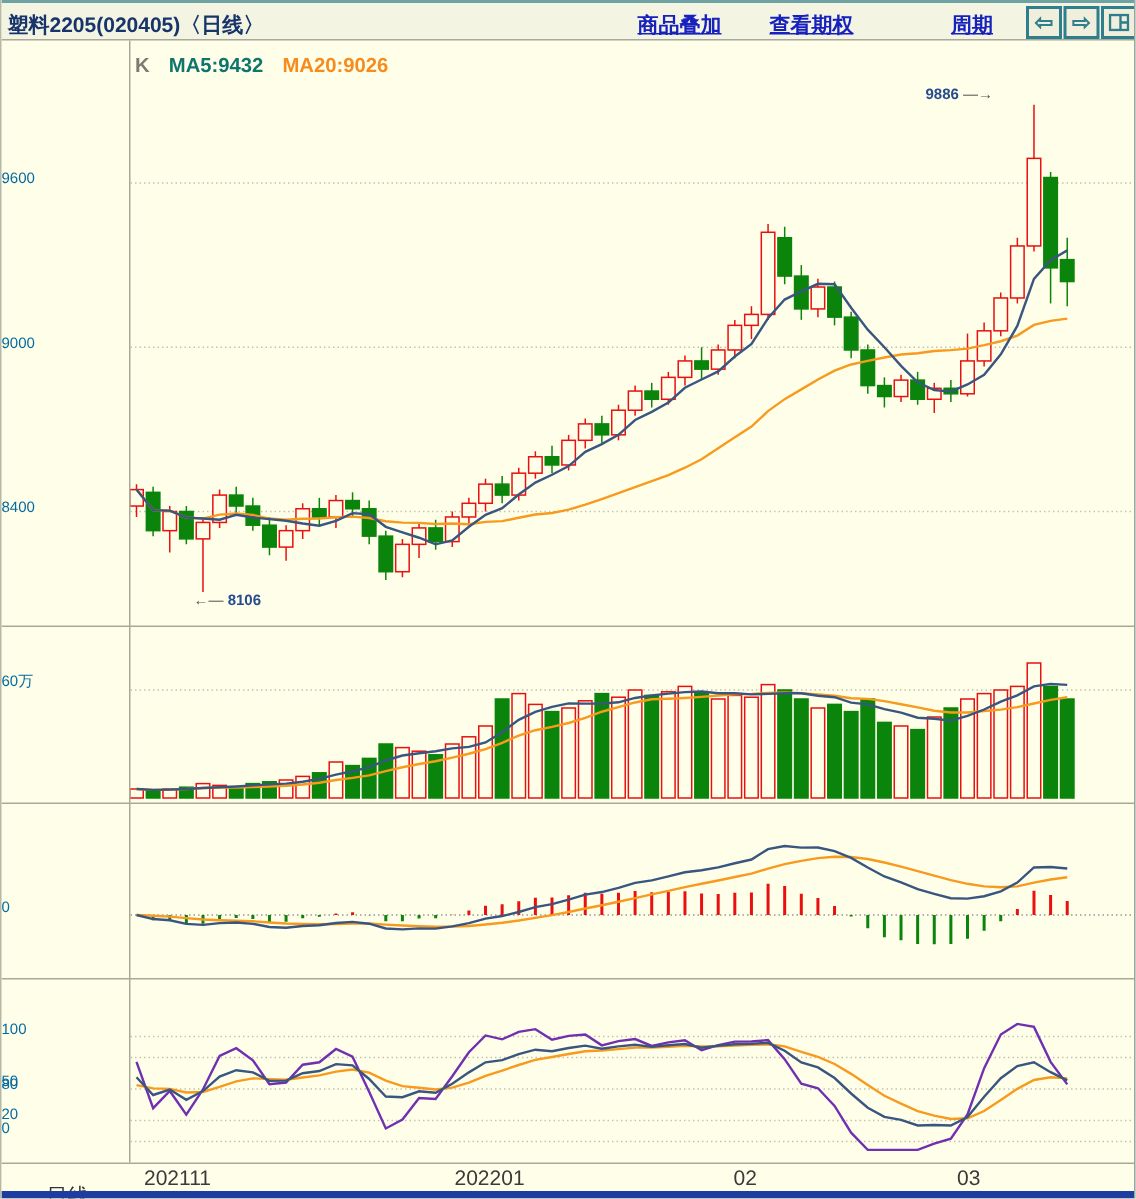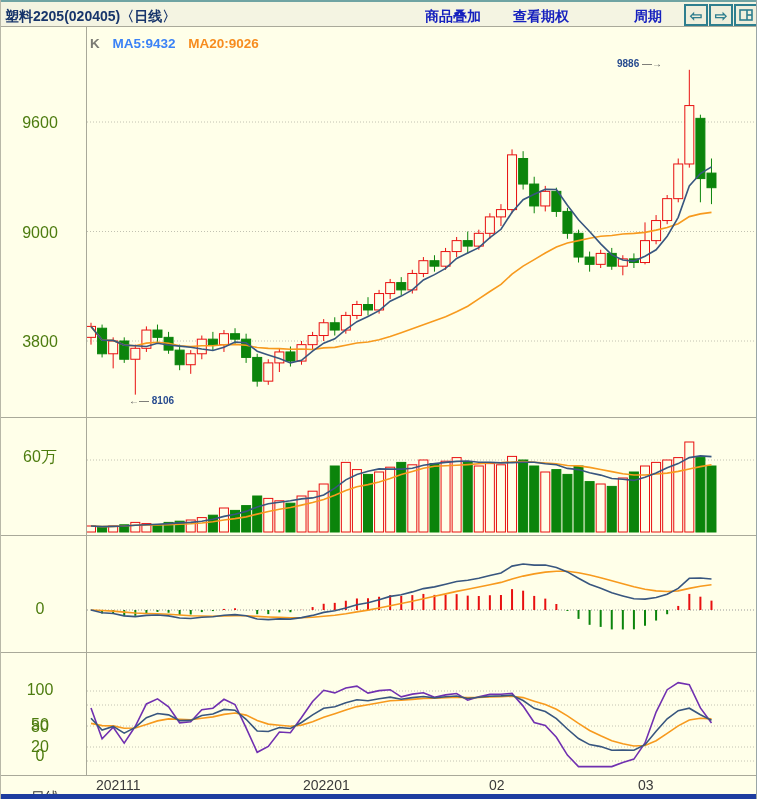--- a/index.html
+++ b/index.html
@@ -7,44 +7,44 @@
   #app{
     position:relative; width:757px; height:799px; overflow:hidden;
     background:#FFFFE9; border-left:1px solid #b8b8a8; border-right:1px solid #9aa6a6;
   }
   
   #topbar{
     position:absolute; left:0; top:0; width:757px; height:27px;
     background:#F4F4E2; border-top:2px solid #6FA3A3; border-bottom:1px solid #a9a99a;
   }
   .title{ position:absolute; left:4px; top:6px; font-size:14px; font-weight:bold; color:#17356B; }
-  .tlink{ position:absolute; top:6px; font-size:14px; font-weight:bold; color:#1621BE; cursor:pointer; }
+  .tlink{ position:absolute; top:6px; font-size:14px; font-weight:bold; color:#1621BE; text-decoration:underline; cursor:pointer; }
   #lnk0{ left:424px; } #lnk1{ left:512px; } #lnk2{ left:633px; }
   .navbtns{ position:absolute; right:0px; top:2px; display:flex; }
   .nbtn{
     width:24px; height:22px; margin-left:1px; background:#EFEFDC;
     border:2px solid #2E7E8E; color:#2E7E8E; font-size:15px; font-weight:bold;
     display:flex; align-items:center; justify-content:center; cursor:pointer; line-height:1;
   }
   
   .panel-svg{ position:absolute; left:0; }
   #svg-price{ top:27px; }
   #svg-vol{ top:417px; }
   #svg-macd{ top:535px; }
   #svg-kdj{ top:652px; }
   .divider{ position:absolute; left:0; width:757px; height:1px; background:#a9a99a; }
   #div1{ top:417px; } #div2{ top:535px; } #div3{ top:652px; } #div4{ top:775px; }
   #gutterline{ position:absolute; left:85px; top:27px; width:1px; height:748px; background:#a9a99a; }
   
   .hdr{ position:absolute; left:89px; font-size:13.5px; font-weight:bold; white-space:nowrap; }
   .hdr span{ margin-right:9px; }
   #hdr-price{ top:36px; } #hdr-vol{ top:421px; } #hdr-macd{ top:539px; } #hdr-kdj{ top:656px; }
-  .c-gray{ color:#7B7B74; } .c-navy{ color:#3b82f6;margin-top:40px; } .c-orange{ color:#F78C1E; } .c-purple{ color:#6C2EB8; }
-  
-  .ylab{ position:absolute; width:78px; text-align:center; font-size:16px; color:#4d7c0f; }
+  .c-gray{ color:#7B7B74; } .c-navy{ color:#0f766e;margin-top:40px; } .c-orange{ color:#F78C1E; } .c-purple{ color:#6C2EB8; }
+  
+  .ylab{ position:absolute; width:78px; text-align:left; font-size:10px; color:#0369a1; }
   
   .ann{ position:absolute; font-size:10px; font-weight:bold; color:#274B8F; white-space:nowrap; }
   .ann .arrow{ color:#555; font-weight:normal; }
   #ann-high{ left:616px; top:58px; }
   #ann-low{ left:128px; top:378px;margin-top:17px; }
   
   #xaxis{ position:absolute; left:0; top:776px; width:757px; height:18px; background:#FFFFE9; }
   .xlab{ position:absolute; top:1px; font-size:14px; color:#3A3A3A; }
   #period{ left:30px; color:#333;margin-top:12px; }
   #xl0{ left:95px; } #xl1{ left:302px; } #xl2{ left:488px; } #xl3{ left:637px; }
@@ -340,21 +340,21 @@
   <div id="gutterline"></div>
 
   <div class="hdr" id="hdr-price">
     <span class="c-gray">K</span>
     <span class="c-navy">MA5:9432</span>
     <span class="c-orange">MA20:9026</span>
   </div>
 
   <div class="ylab" style="top:114px">9600</div>
   <div class="ylab" style="top:224px">9000</div>
-  <div class="ylab" style="top:333px">3800</div>
+  <div class="ylab" style="top:333px">8400</div>
   <div class="ylab" style="top:447px">60万</div>
   <div class="ylab" style="top:600px">0</div>
   <div class="ylab" style="top:681px">100</div>
   <div class="ylab" style="top:718px">80</div>
   <div class="ylab" style="top:716px">50</div>
   <div class="ylab" style="top:738px">20</div>
   <div class="ylab" style="top:747px">0</div>
 
   <div class="ann" id="ann-high">
     <span>9886</span>

